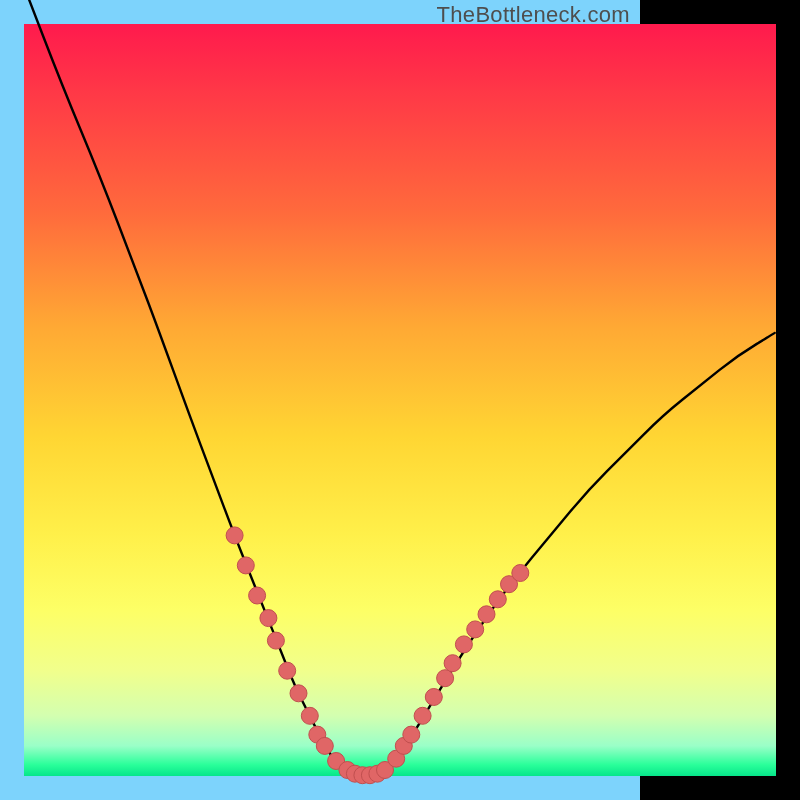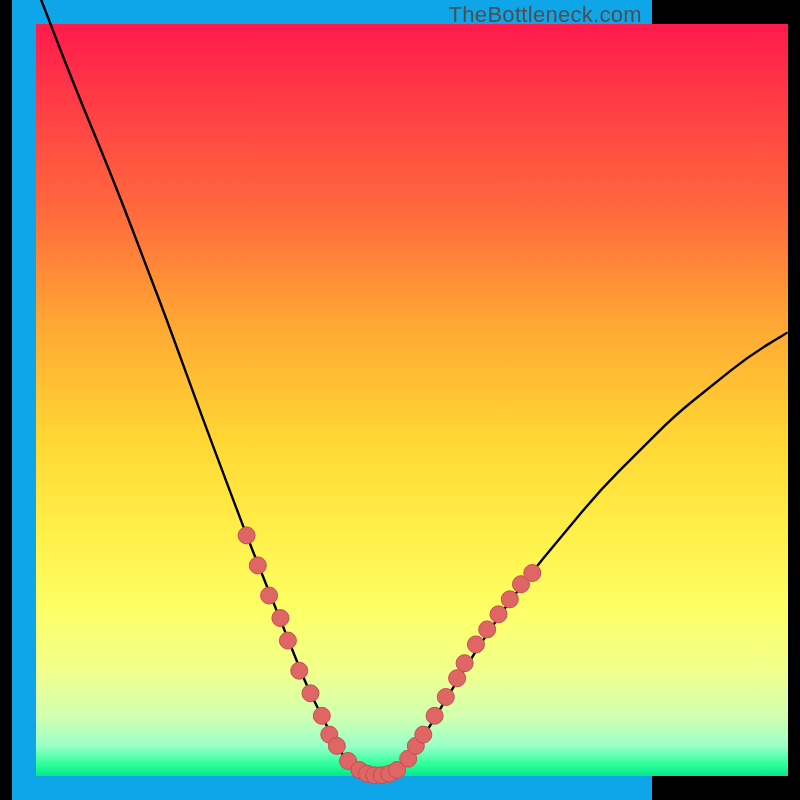--- a/index.html
+++ b/index.html
@@ -6,25 +6,25 @@
     margin: 0;
     padding: 0;
     width: 800px;
     height: 800px;
     background: #000;
     overflow: hidden;
     font-family: Arial, Helvetica, sans-serif;
   }
   .frame {
     position: absolute;
-    left: 12px;
+    left: 0;
     top: 0;
     width: 640px;
     height: 800px;
-    background: #0ea5e9;
+    background: #7dd3fc;
   }
   .plot {
     position: absolute;
     left: 24px;
     top: 24px;
     width: 752px;
     height: 752px;
     background: linear-gradient(
       to bottom,
       #ff1a4d 0%,

